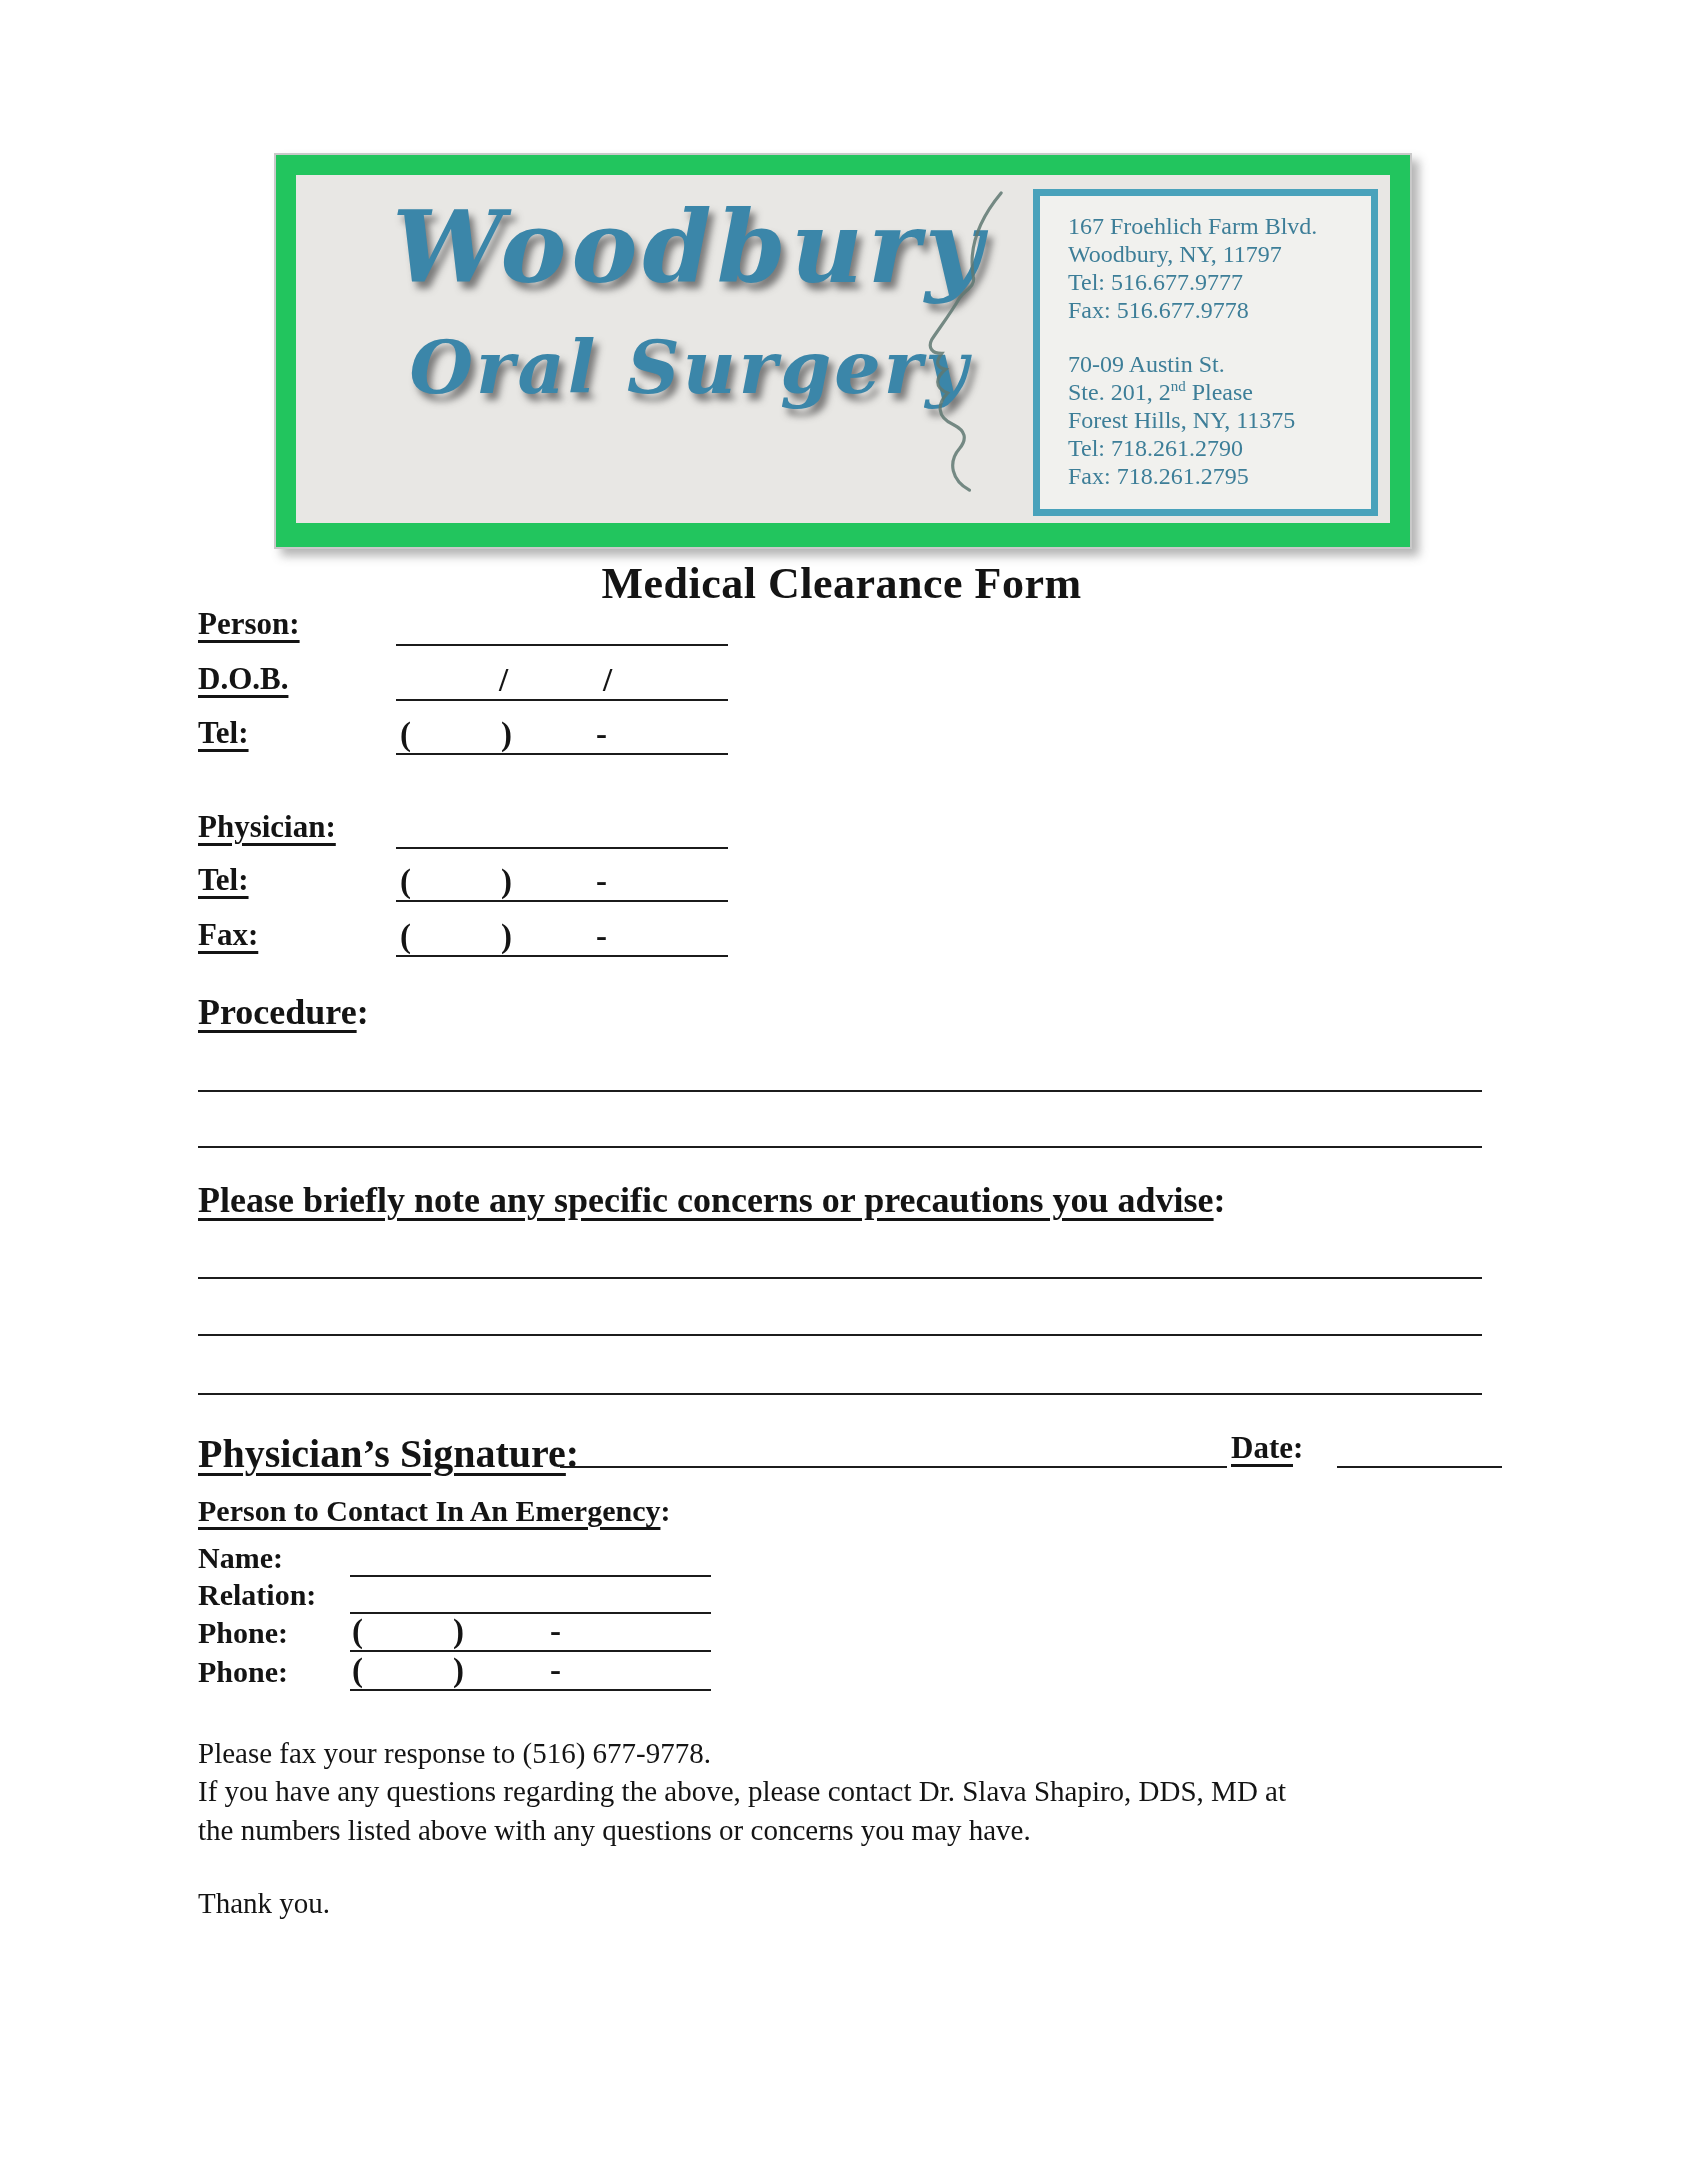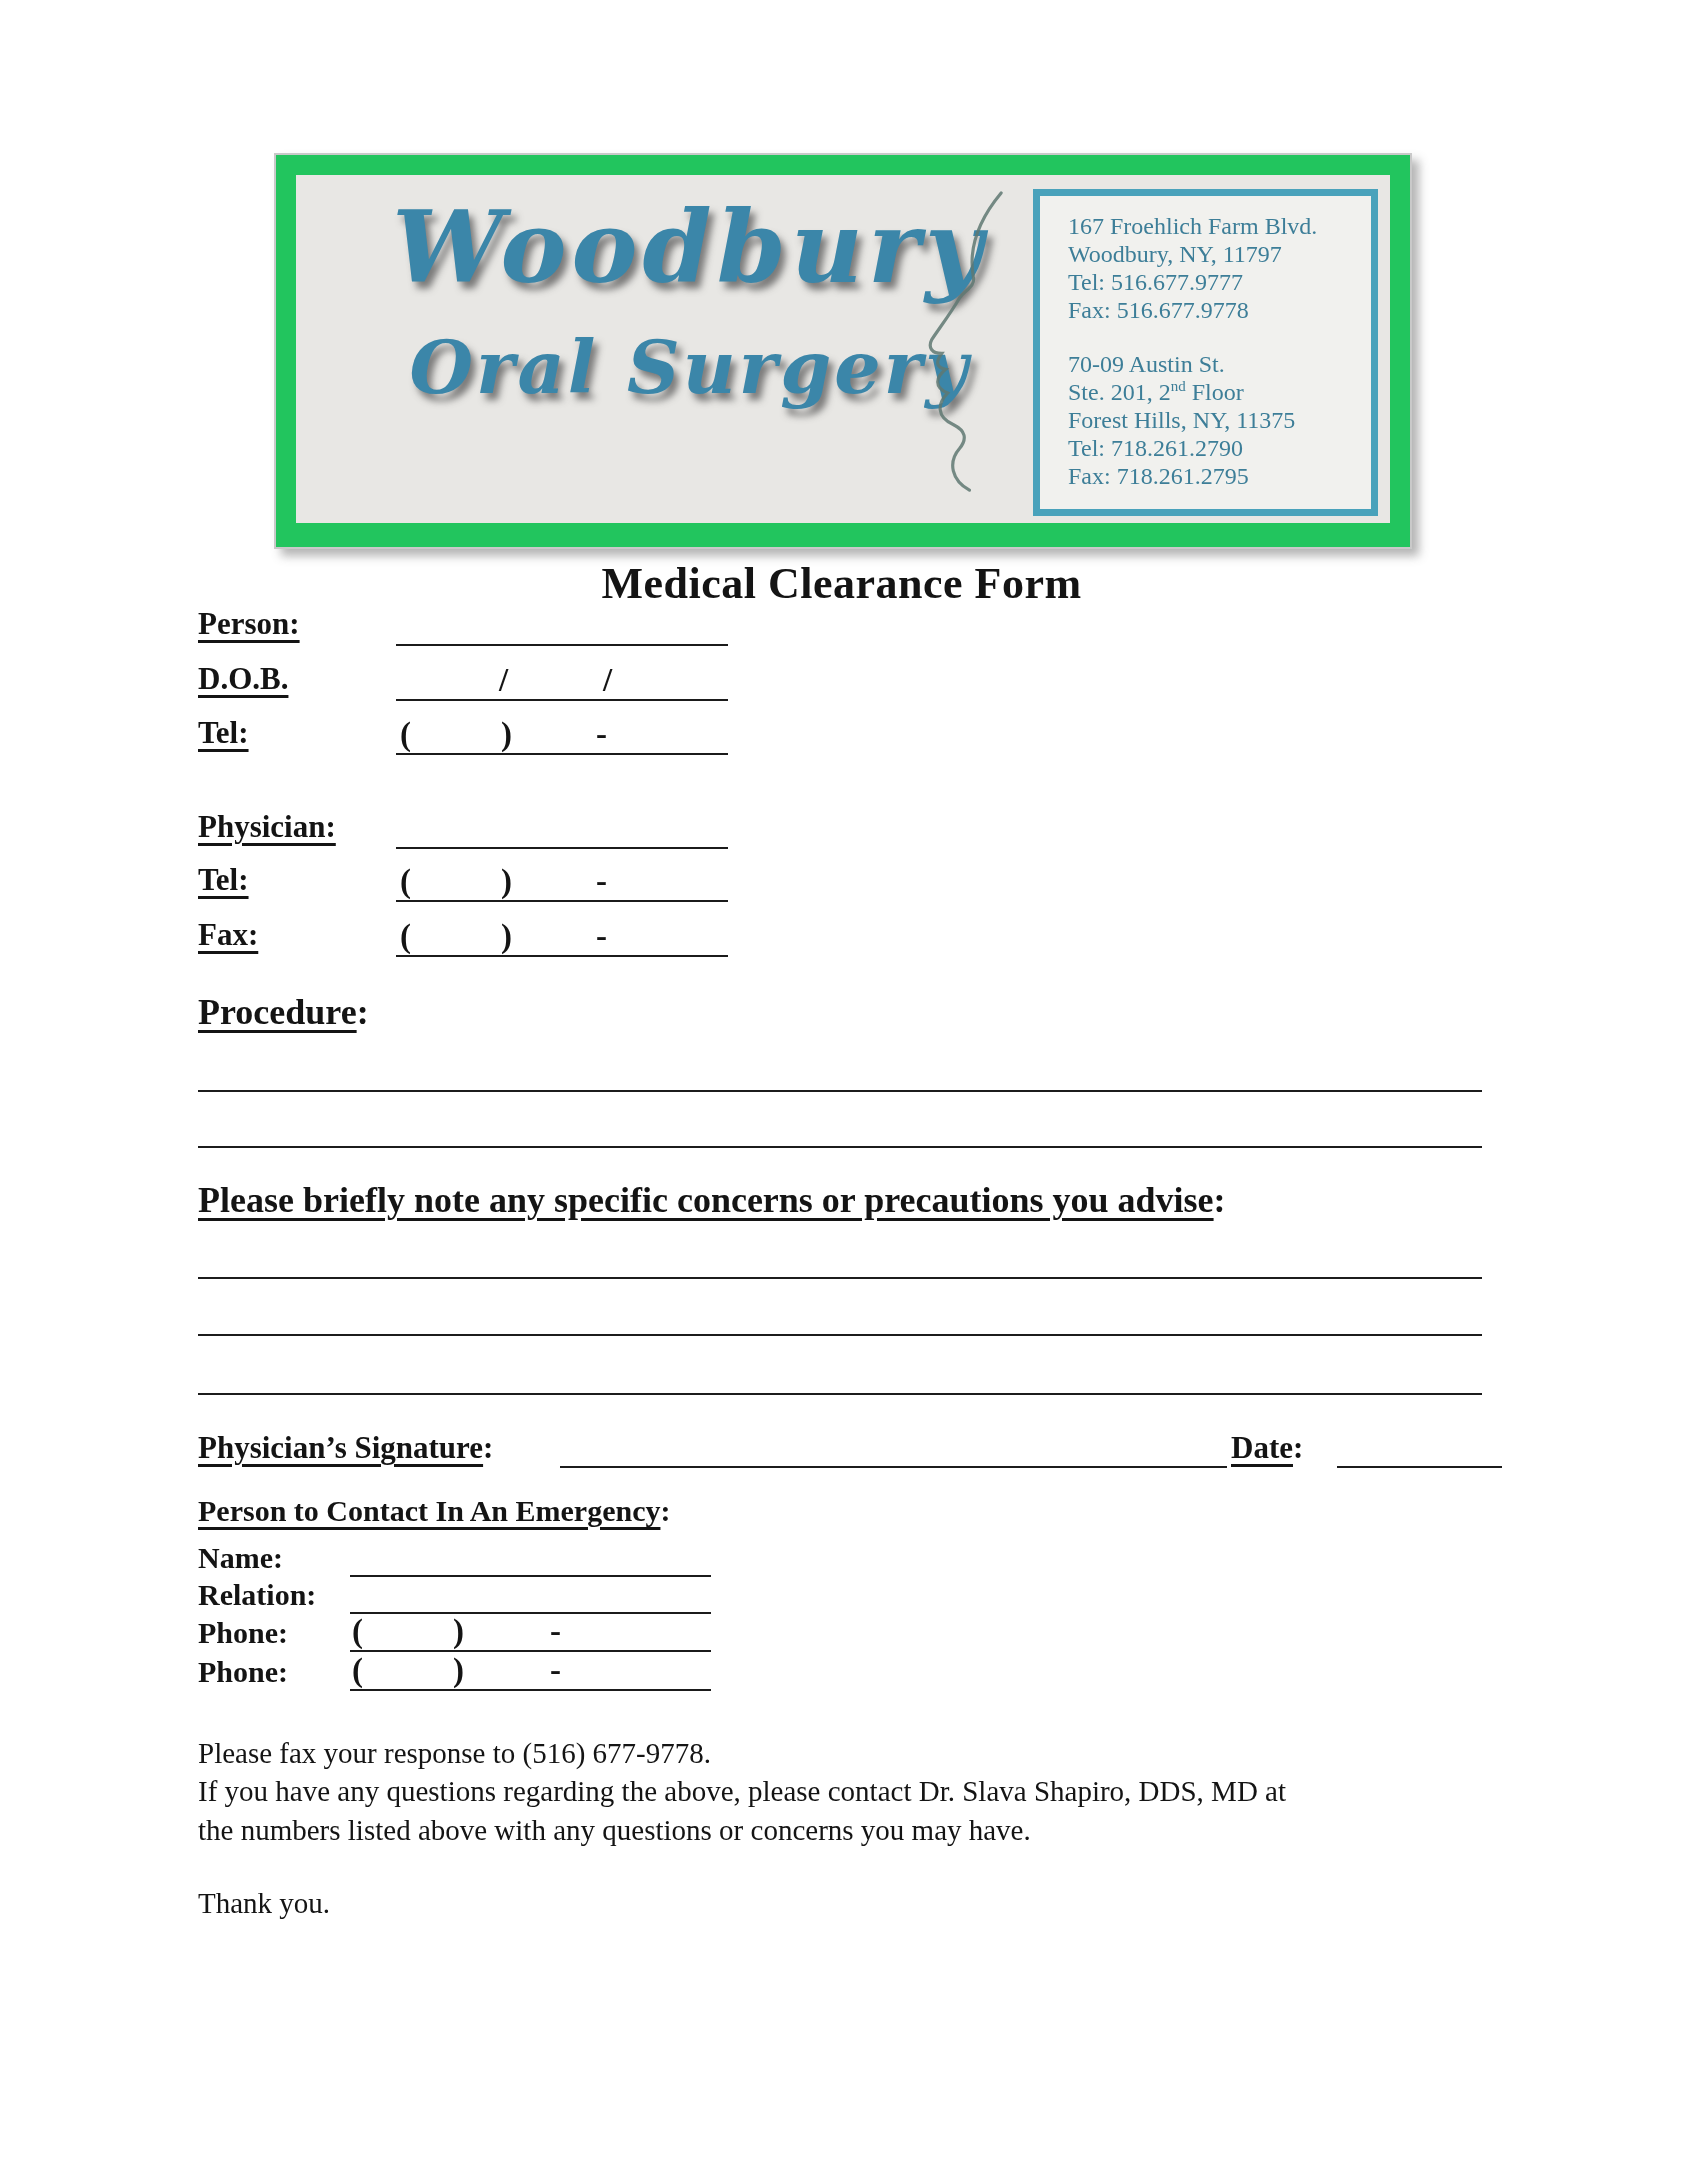--- a/index.html
+++ b/index.html
@@ -45,21 +45,21 @@
 
   .erow { position:absolute; left:198px; height:40px; display:flex; align-items:flex-end; }
   .elbl { display:inline-block; width:152px; flex:0 0 152px;
     font-weight:bold; font-size:30px; line-height:38px; }
   .eline { position:relative; display:inline-block; height:38px;
     border-bottom:2.5px solid #1b1b1b; }
 
   .heading { position:absolute; left:198px; font-weight:bold; font-size:36px; line-height:40px; }
   .hr { position:absolute; left:198px; width:1284px; border-top:2.5px solid #1c1c1c; }
 
-  .sig-label  { position:absolute; left:198px;  top:1430px; font-weight:bold; font-size:31px; }
+  .sig-label  { position:absolute; left:198px;  top:1430px; font-weight:bold; font-size:40px; }
   .sig-line   { position:absolute; left:560px;  top:1466px; width:667px; border-top:2.5px solid #1c1c1c; }
   .date-label { position:absolute; left:1231px; top:1430px; font-weight:bold; font-size:31px; }
   .date-line  { position:absolute; left:1337px; top:1466px; width:165px; border-top:2.5px solid #1c1c1c; }
 
   .para { position:absolute; left:198px; font-size:29px; line-height:38px; }
 </style>
 </head>
 <body>
 
 <div id="page">
@@ -85,21 +85,21 @@
                  C 58 282, 62 300, 80 310" fill="none" stroke="#5f7872" stroke-width="3.2" stroke-linecap="round" opacity="0.85"></path>
       </svg>
 
       <div class="addr">
         <div>167 Froehlich Farm Blvd.</div>
         <div>Woodbury, NY, 11797</div>
         <div>Tel: 516.677.9777</div>
         <div>Fax: 516.677.9778</div>
         <div class="a-gap"></div>
         <div>70-09 Austin St.</div>
-        <div><span>Ste. 201, 2</span><sup>nd</sup><span> Floor</span></div>
+        <div><span>Ste. 201, 2</span><sup>nd</sup><span> Please</span></div>
         <div>Forest Hills, NY, 11375</div>
         <div>Tel: 718.261.2790</div>
         <div>Fax: 718.261.2795</div>
       </div>
 
     </div>
   </div>
 
   <div class="title">Medical Clearance Form</div>
 

